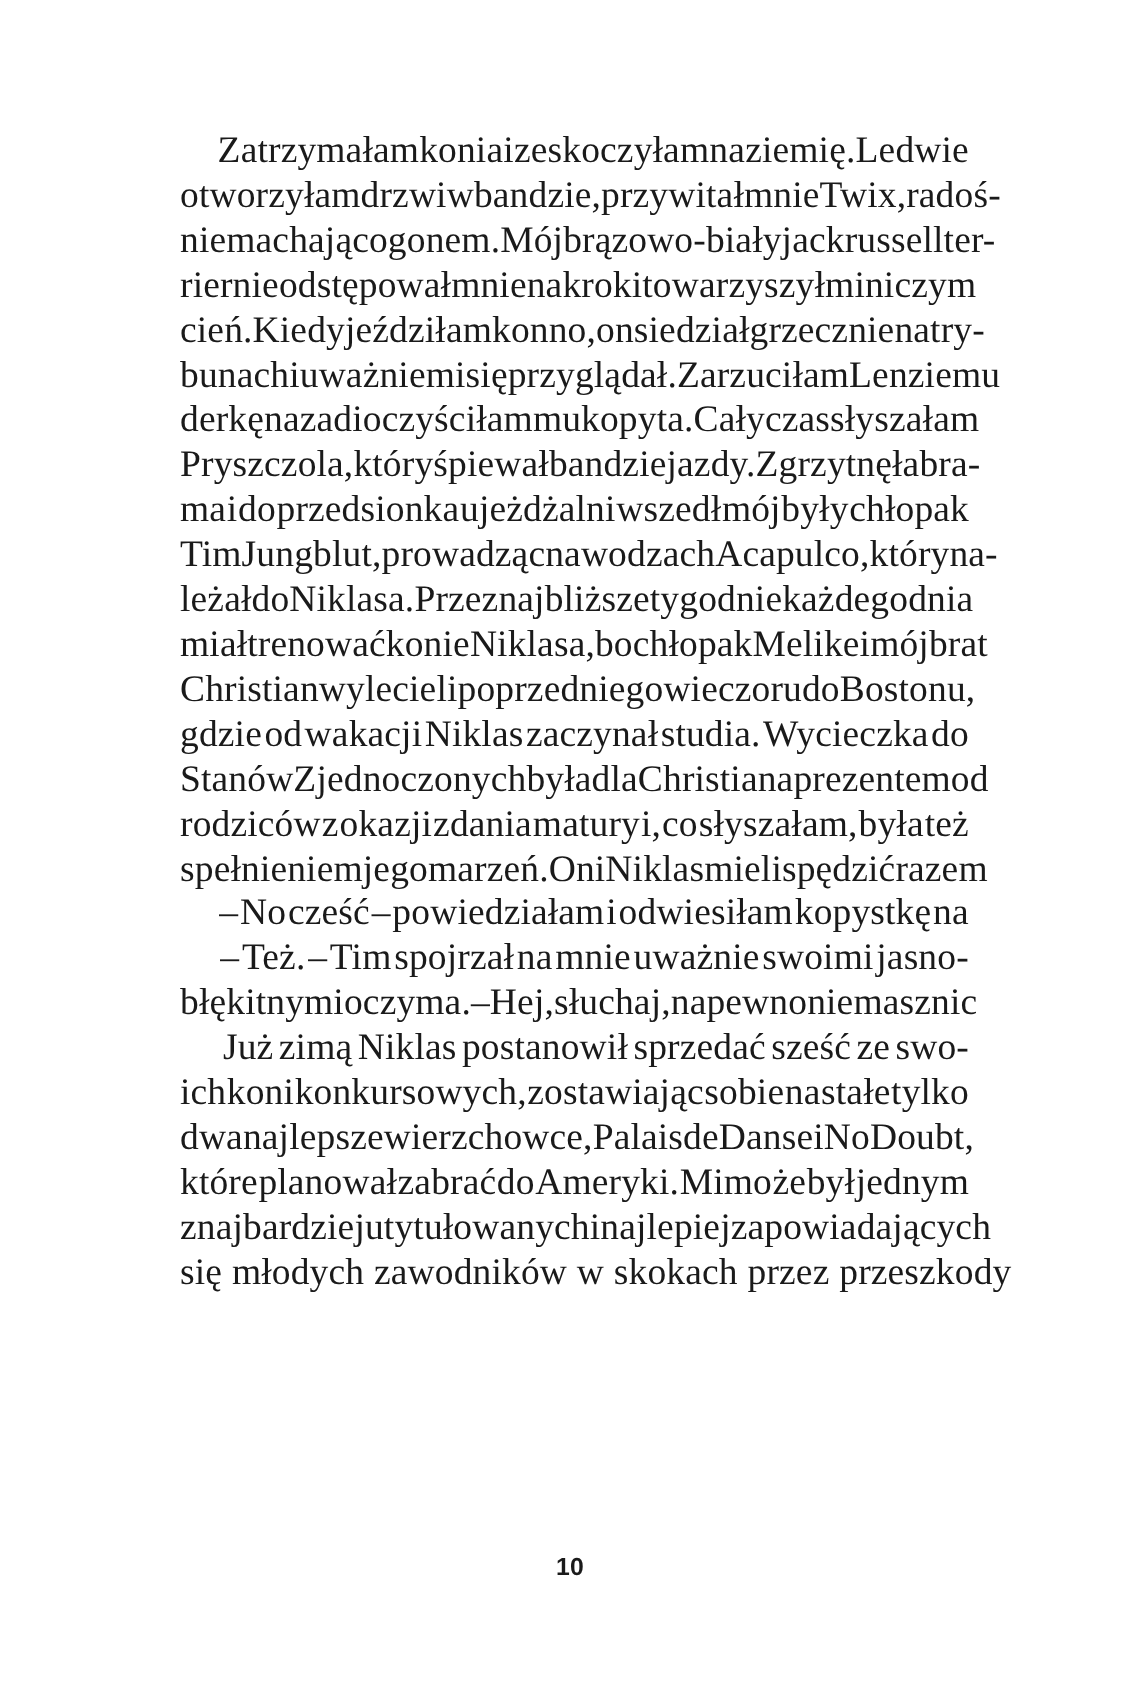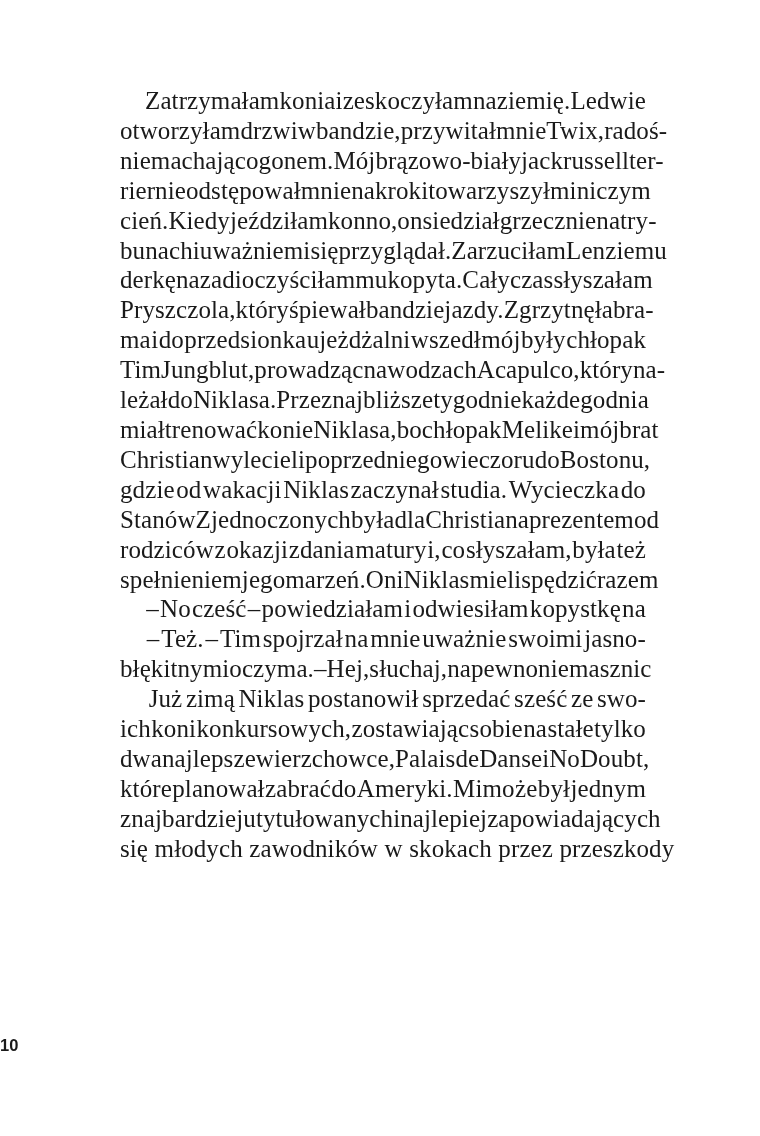--- a/index.html
+++ b/index.html
@@ -64,20 +64,21 @@
   .indent {
     display: inline-block;
     width: 25px;
   }
 
   .page-number {
     position: absolute;
     left: 0;
     top: 1036px;
     width: 760px;
+    text-align: center;
     font-family: "Liberation Sans", "DejaVu Sans", sans-serif;
     font-size: 16.5px;
     font-weight: 700;
     color: #1a1a1a;
     letter-spacing: 0.01em;
   }
 </style>
 </head>
 <body>
 

